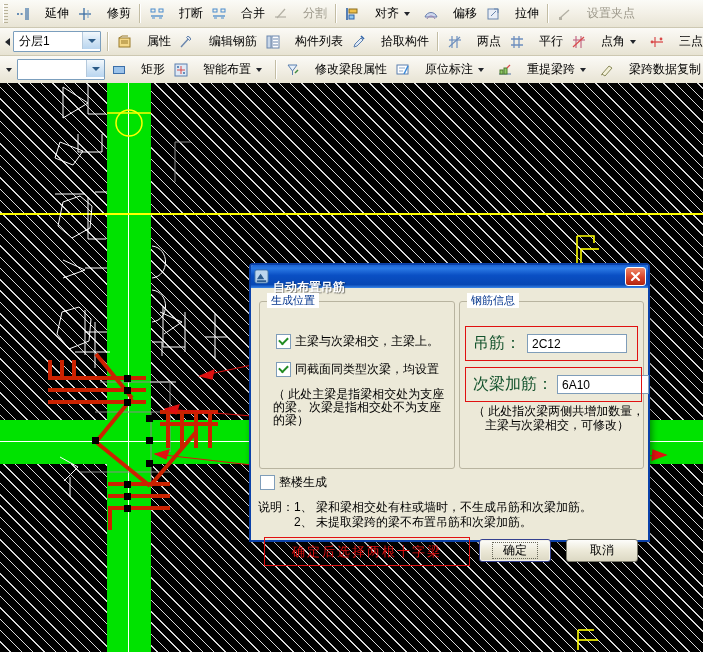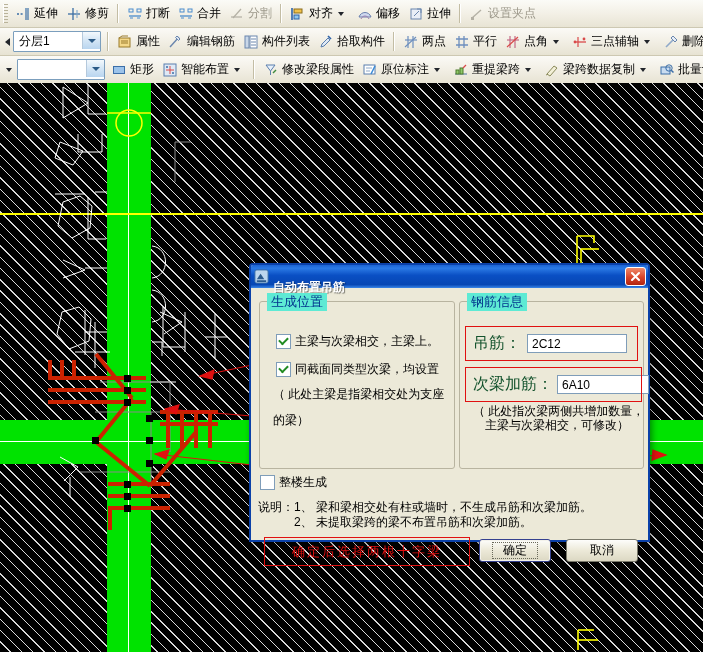--- a/index.html
+++ b/index.html
@@ -35,21 +35,21 @@
   }
   .tbsep{
     width:1px;height:19px;margin:0 4px;flex:none;
     background:#c3bda4;border-right:1px solid #fff;
   }
   .tbbtn{
     display:flex;align-items:center;height:21px;padding:0 3px;flex:none;
     color:#000;font-size:12px;cursor:default;border:1px solid transparent;border-radius:2px;
   }
   .tbbtn.dis{color:#9b9789;}
-  .tbbtn .lbl{margin-left:3px;line-height:21px;white-space:nowrap;}
+  .tbbtn .lbl{margin-left:14px;line-height:21px;white-space:nowrap;}
   .ico{width:16px;height:16px;flex:none;display:block;}
   .caret{
     width:0;height:0;border-left:3.5px solid transparent;border-right:3.5px solid transparent;
     border-top:4px solid #22252b;margin:0 5px 0 5px;flex:none;
   }
   .combo{
     height:19px;width:86px;flex:none;display:flex;align-items:flex-start;
     background:#fff;border:1px solid #7b9ebd;margin-right:2px;border-radius:1px;
   }
   .combo .txt{flex:1;padding-left:5px;font-size:12px;color:#000;line-height:19px;}
@@ -106,22 +106,22 @@
     border:1px solid #fff;border-radius:3px;
     display:flex;align-items:center;justify-content:center;cursor:default;
   }
   #closebtn svg{display:block;}
   #dlgbody{position:relative;height:254px;}
   .grp{
     position:absolute;border:1px solid #b8b4a0;border-radius:3px;
     background:transparent;
   }
   .grp>.cap{
-    position:absolute;top:-9px;left:7px;background:#5eead4;
-    padding:0 4px;color:#00338c;font-size:13px;white-space:nowrap;
+    position:absolute;top:-9px;left:7px;background:#ffffff;
+    padding:0 4px;color:#00338c;font-size:11px;white-space:nowrap;
   }
   .chk{position:absolute;display:flex;align-items:flex-start;}
   .chkbox{
     width:13px;height:13px;flex:none;background:#fff;border:1px solid #7f9db9;
     margin-right:4px;position:relative;
   }
   .chkbox.on:after{
     content:"";position:absolute;left:2px;top:2px;width:7px;height:4px;
     border-left:2px solid #218b21;border-bottom:2px solid #218b21;
     transform:rotate(-45deg);
@@ -584,20 +584,21 @@
       <span class="chkbox on"></span>
       <span class="chklbl">主梁与次梁相交，主梁上。</span>
     </div>
 
     <div class="chk" style="left:25px;top:74px;">
       <span class="chkbox on"></span>
       <span class="chklbl">同截面同类型次梁，均设置</span>
     </div>
 
     <div class="note" style="left:22px;top:100px;">（ 此处主梁是指梁相交处为支座</div>
+    <div class="note" style="left:22px;top:113px;">的梁。次梁是指相交处不为支座</div>
     <div class="note" style="left:22px;top:126px;">的梁）</div>
 
     <div class="grp" style="left:208px;top:13px;width:183px;height:166px;">
       <span class="cap">钢筋信息</span>
     </div>
 
     <div class="fldrow" style="left:222px;top:45px;">
       <span class="fldlbl">吊筋：</span>
       <span class="fld" style="width:100px;margin-left:6px;">2C12</span>
     </div>

